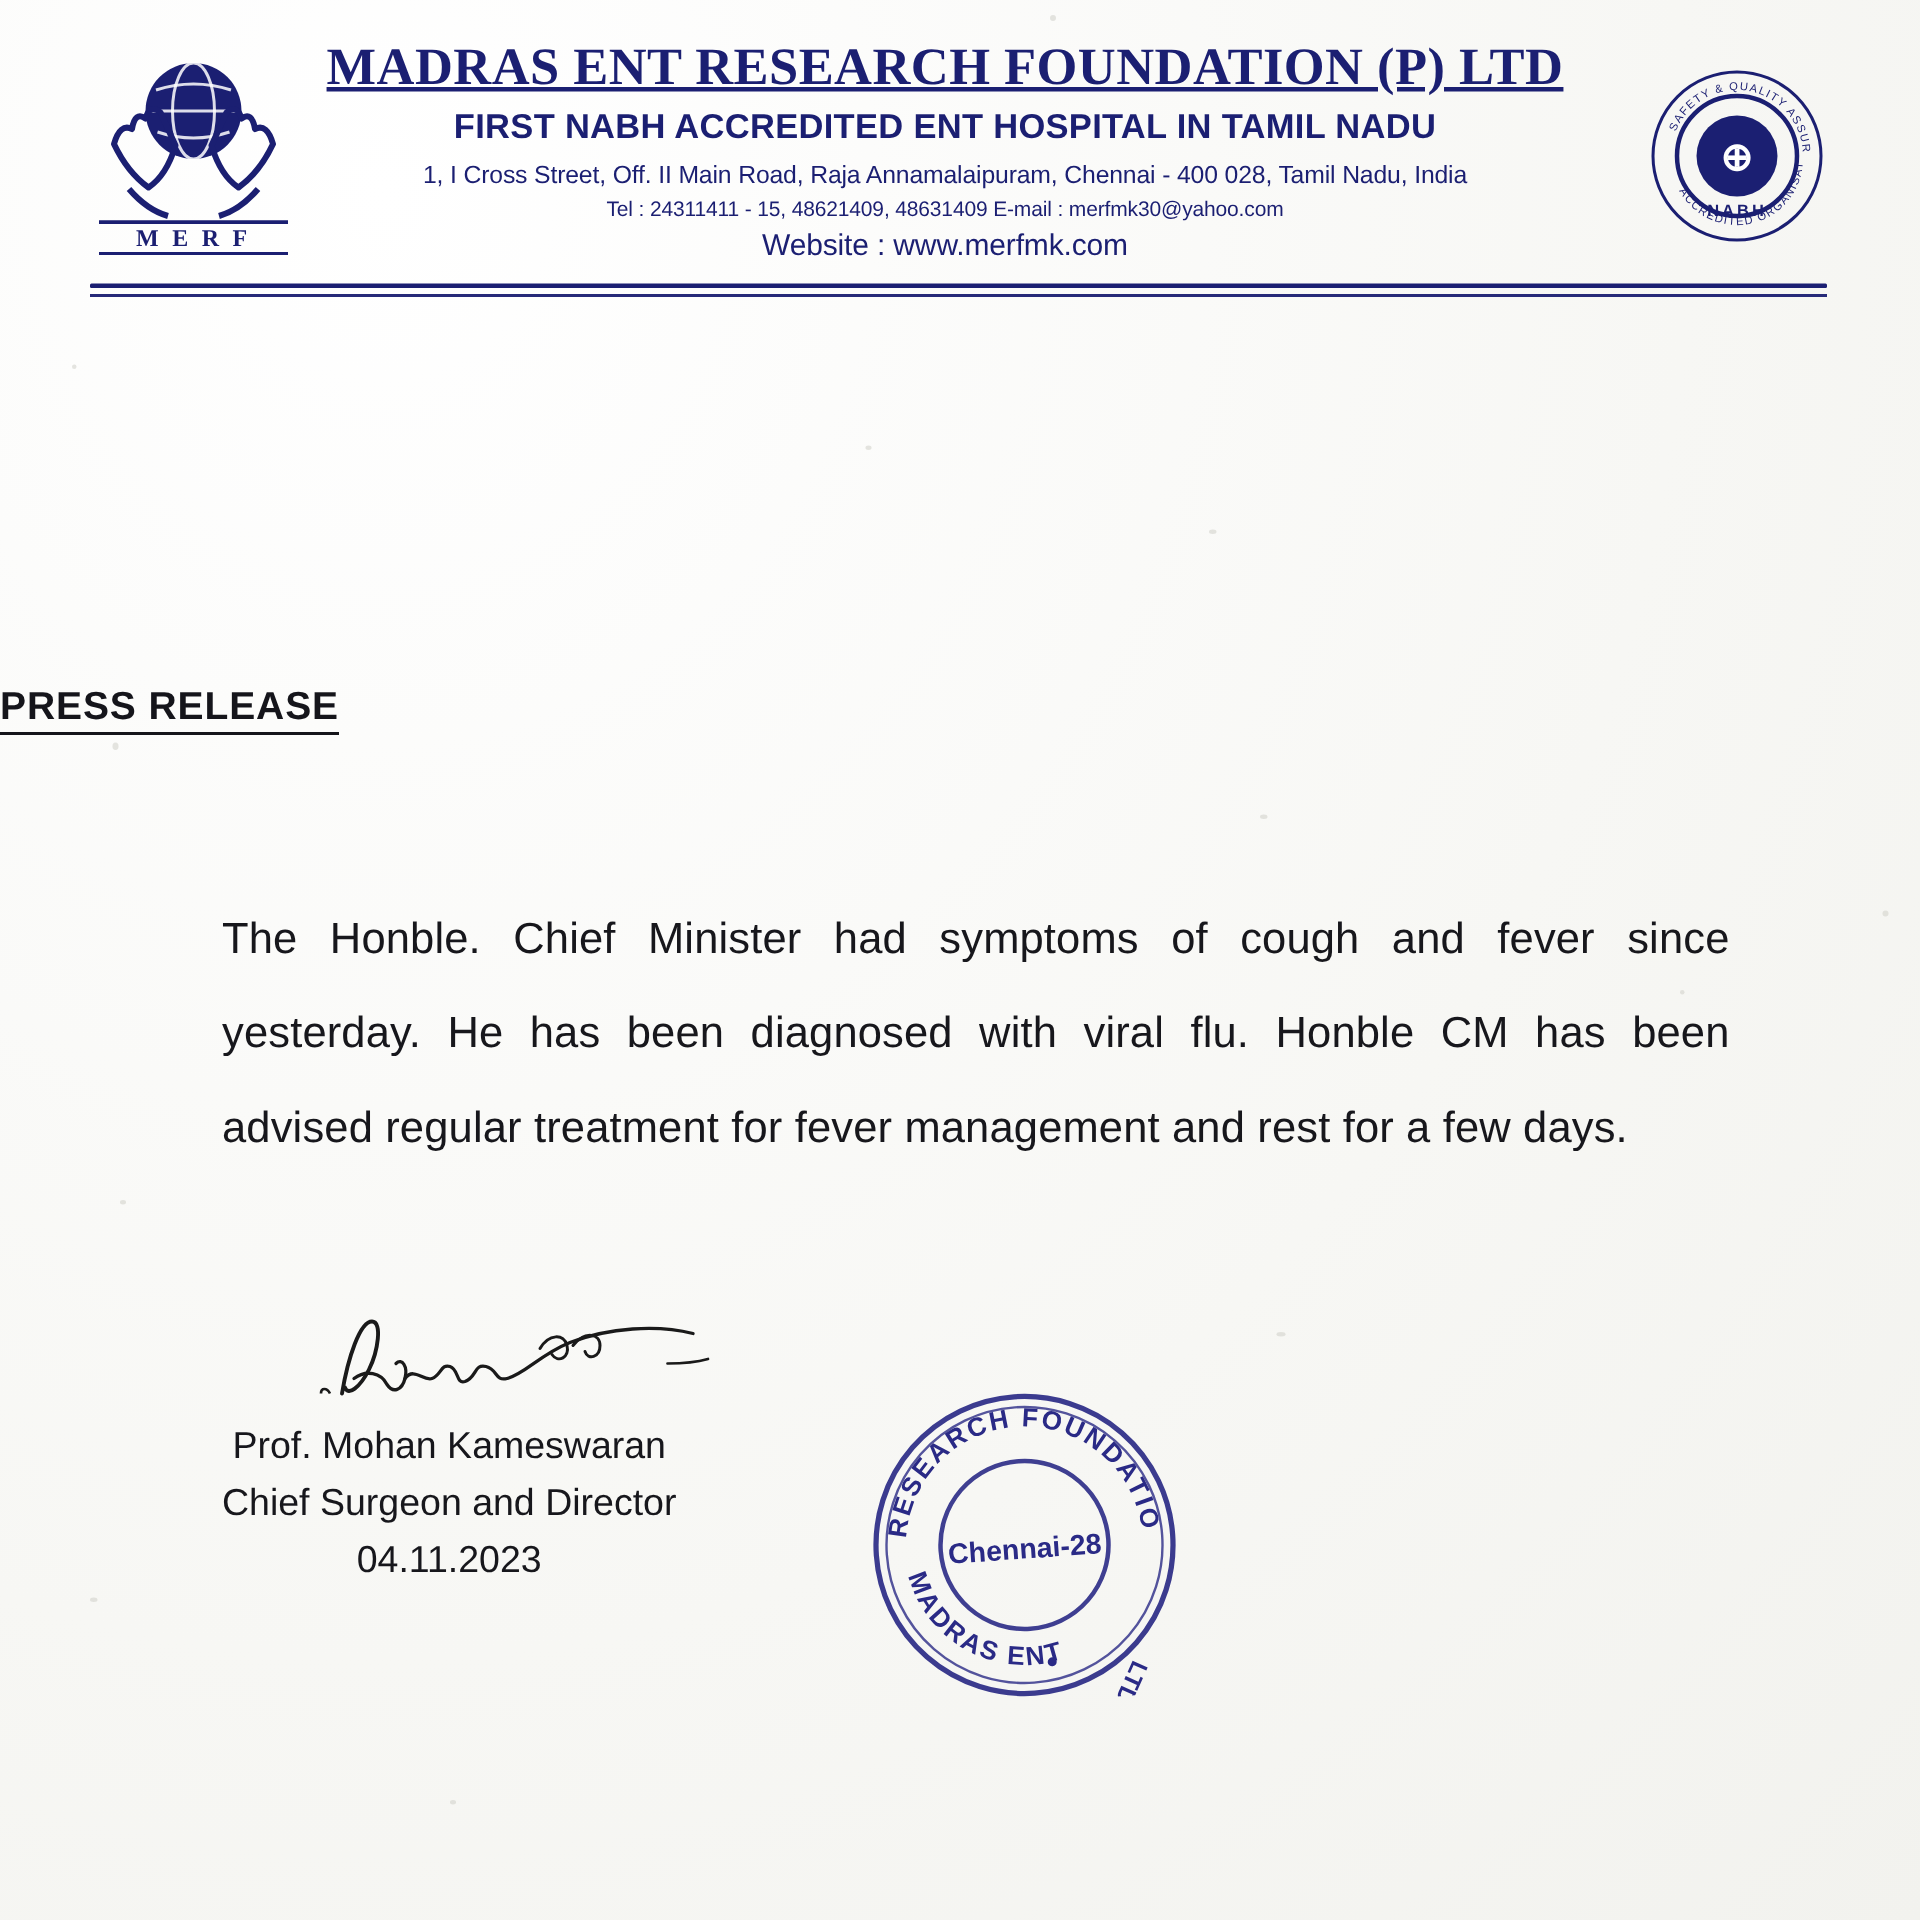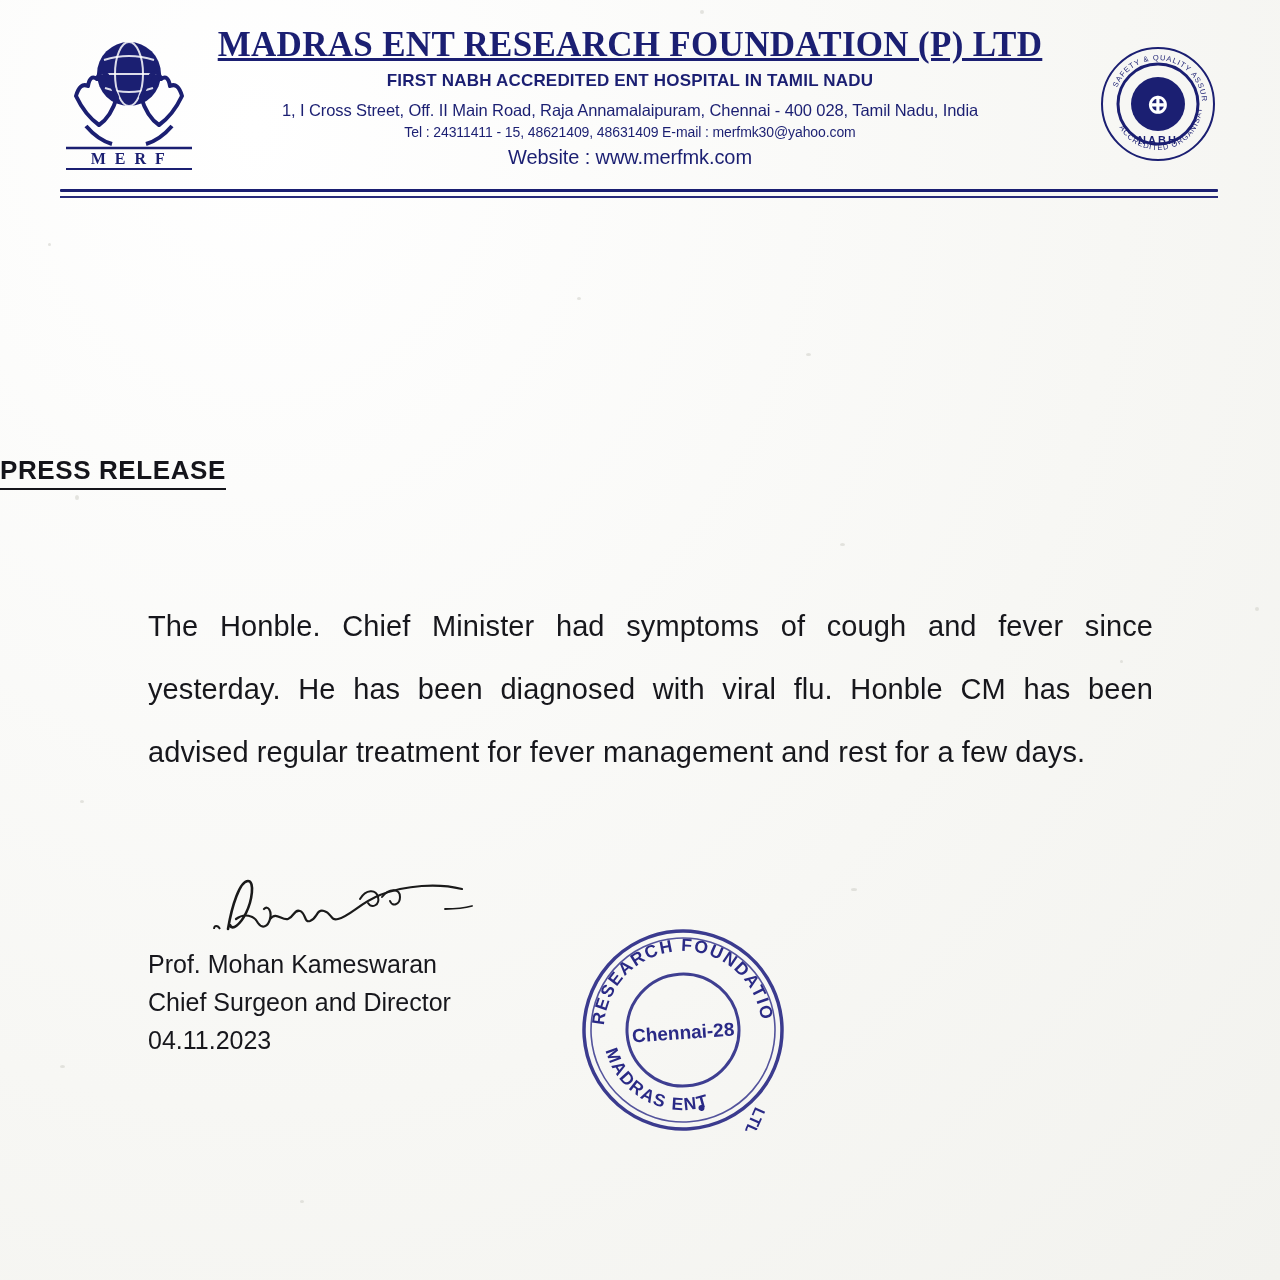--- a/index.html
+++ b/index.html
@@ -61,21 +61,21 @@
     font-weight: bold;
     font-size: 35px;
     letter-spacing: .3px;
     line-height: 1.1;
     white-space: nowrap;
     text-decoration: underline;
   }
   .lh-sub {
     font-family: "Liberation Sans", sans-serif;
     font-weight: bold;
-    font-size: 17px;
+    font-size: 23px;
     letter-spacing: .2px;
     margin-top: 6px;
   }
   .lh-addr {
     font-family: "Liberation Sans", sans-serif;
     font-size: 16.5px;
     margin-top: 8px;
     line-height: 1.45;
     letter-spacing: -.1px;
   }
@@ -163,20 +163,21 @@
     height: 60px;
   }
   .sign-block {
     position: absolute;
     left: 148px;
     top: 945px;
     font-family: "Liberation Sans", sans-serif;
     font-size: 25px;
     line-height: 38px;
     color: #17171c;
+    text-align: center;
   }
 
   
   .stamp {
     position: absolute;
     left: 578px;
     top: 925px;
     width: 210px;
     height: 210px;
     transform: rotate(-4deg);

